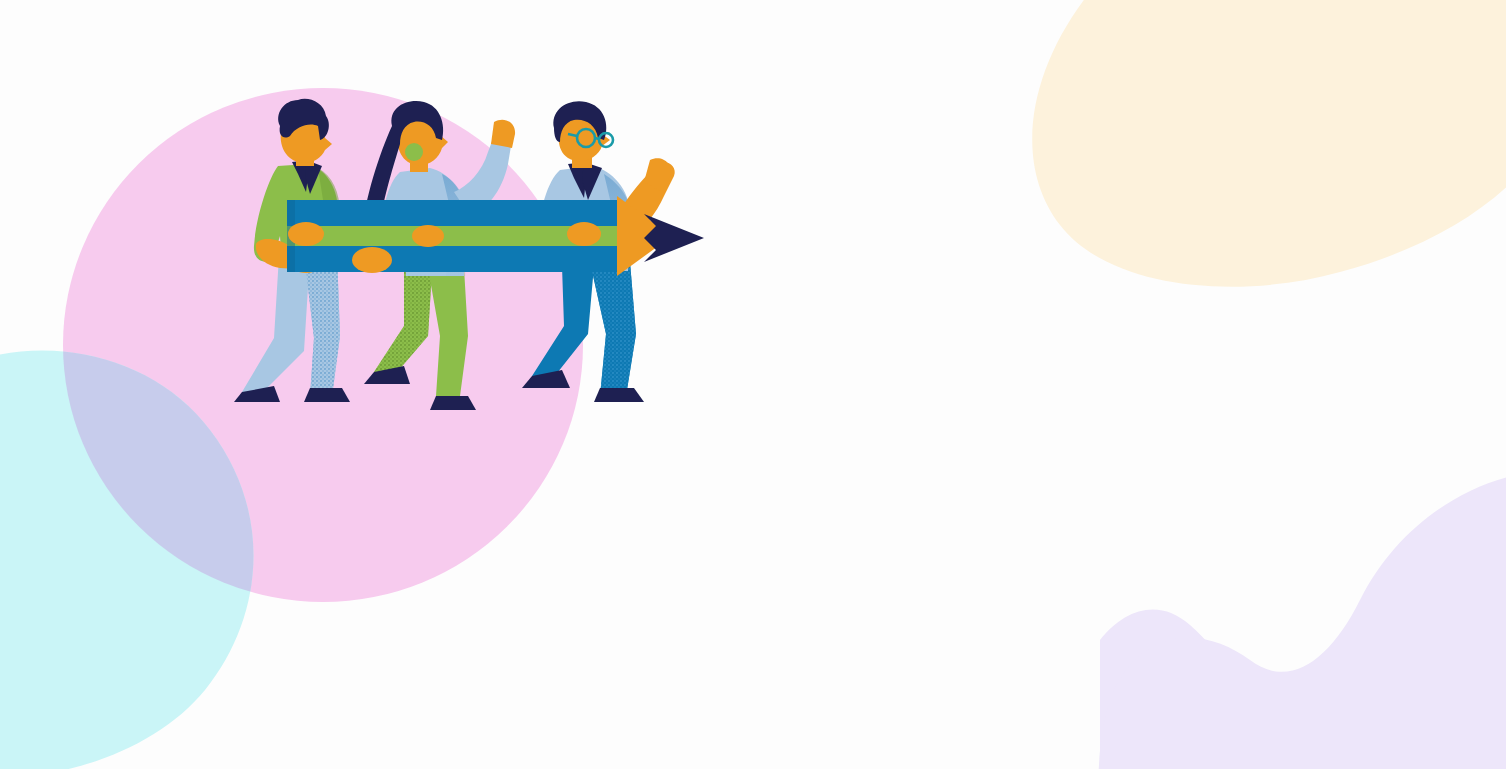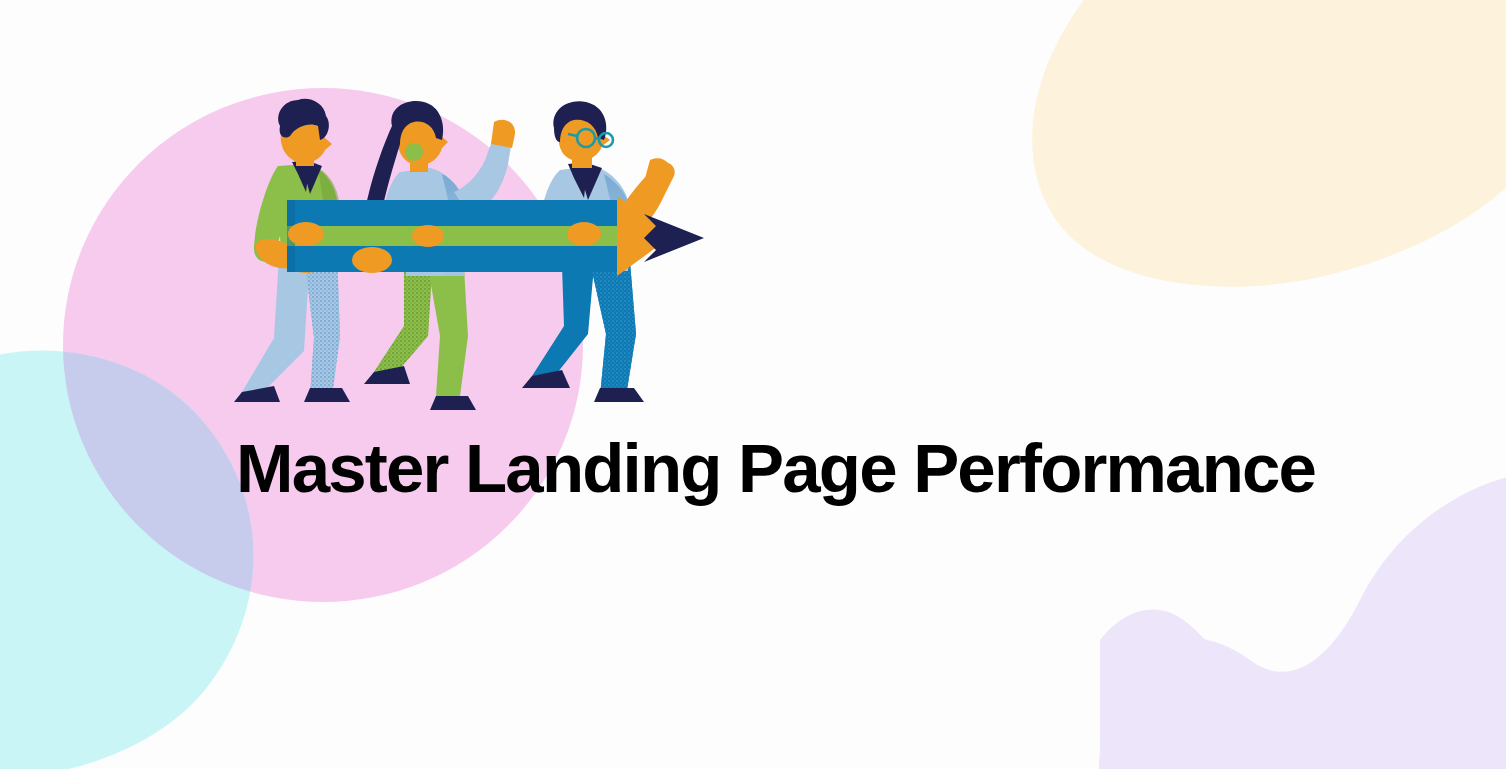--- a/index.html
+++ b/index.html
@@ -258,16 +258,15 @@
 
     <g>
       <ellipse cx="74" cy="138" rx="18" ry="12" fill="#EE9A23"></ellipse>
       <ellipse cx="196" cy="140" rx="16" ry="11" fill="#EE9A23"></ellipse>
       <ellipse cx="352" cy="138" rx="17" ry="12" fill="#EE9A23"></ellipse>
       <ellipse cx="140" cy="164" rx="20" ry="13" fill="#EE9A23"></ellipse>
     </g>
   </svg>
 
   <div id="headline-block">
-    <div class="headline-line">Master Landing Page Performance</div>
   </div>
 
 </div>
 
 </body></html>

